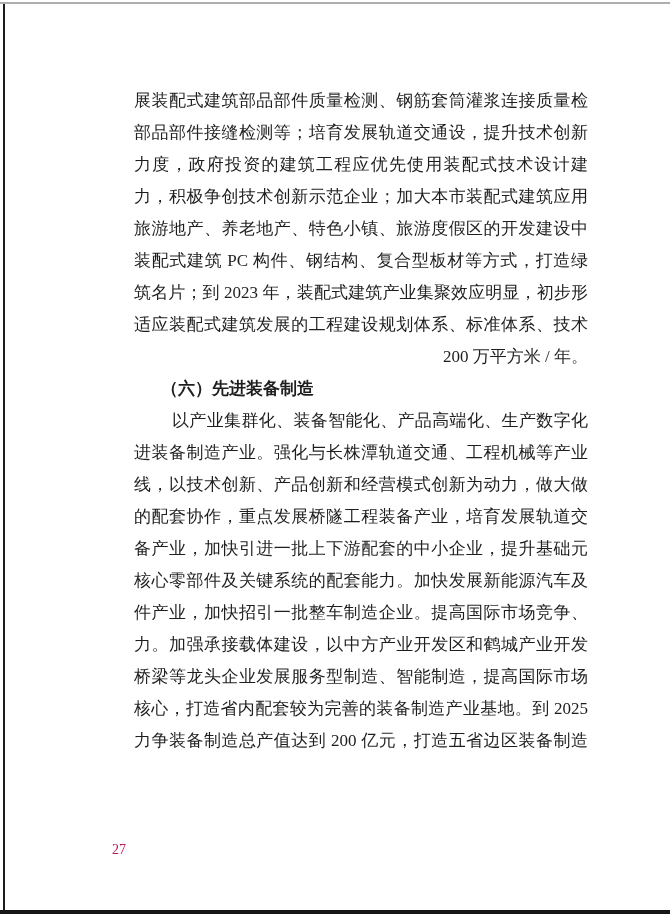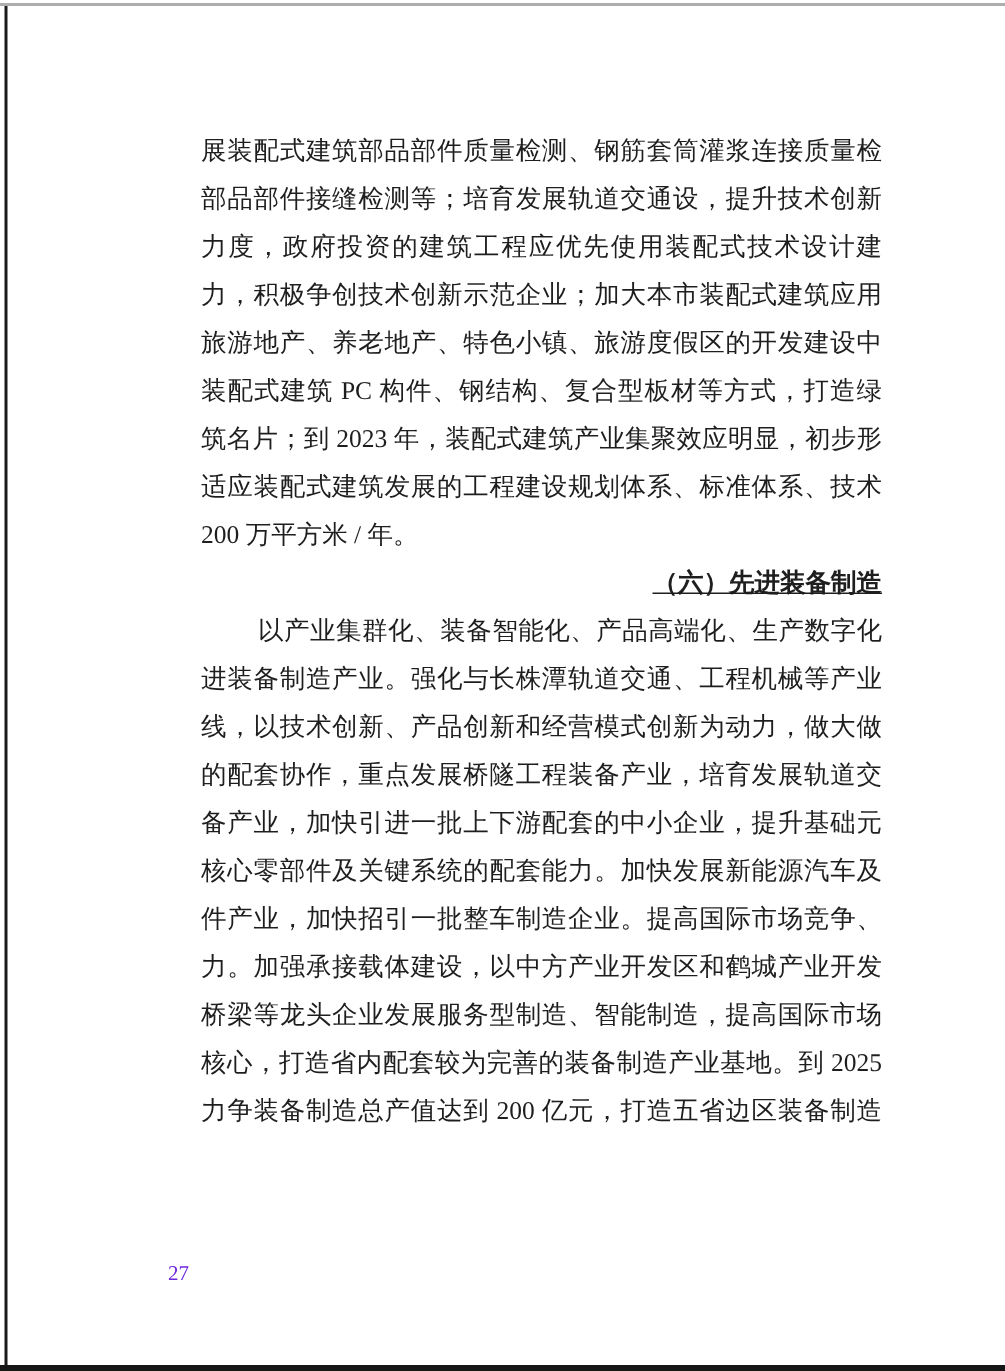--- a/index.html
+++ b/index.html
@@ -45,38 +45,37 @@
     font-size: 17px;
     color: #1e1e1e;
     overflow: hidden;
     margin-left: 46px;
   }
   .just {
     text-align: justify;
     text-align-last: justify;
   }
   .left {
-    text-align: left;
+    text-align: right;
   }
   .heading {
     font-weight: 700;
     text-indent: 27px;
-    text-align: right;
-    text-decoration: underline;
+    text-align: left;
   }
   .first-indent {
     text-indent: 38px;
   }
   .pageno {
     position: absolute;
     left: 112px;
     top: 840px;
     font-size: 14px;
     line-height: 20px;
-    color: #6d28d9;
+    color: #be185d;
   }
 </style>
 </head>
 <body>
 
 <div class="page">
 
   <div class="top-rule"></div>
   <div class="left-rule"></div>
   <div class="bottom-rule"></div>

